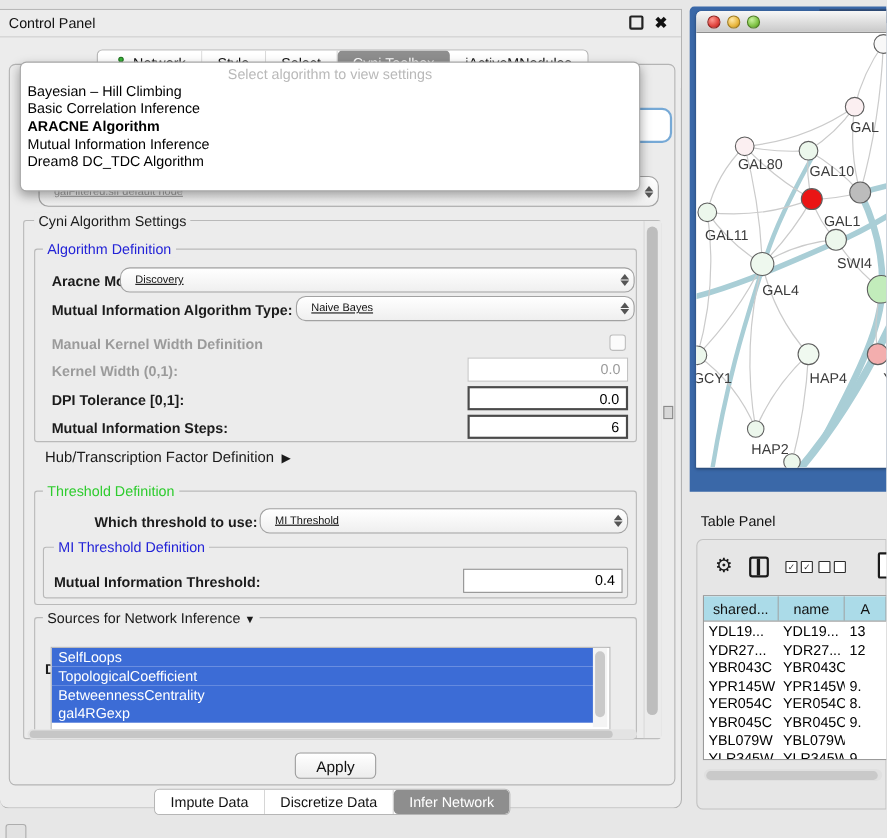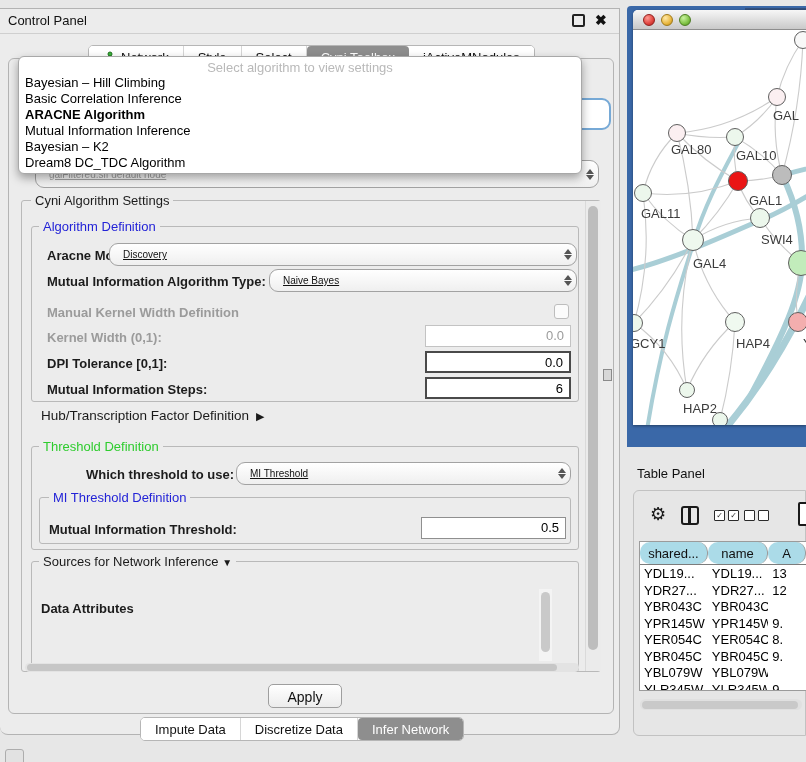--- a/index.html
+++ b/index.html
@@ -107,21 +107,21 @@
   #icon-checked{left:80px;top:19px;}
   #icon-unchecked{left:110px;top:19px;}
   .mini-cb{width:9px;height:9px;border:1.5px solid #2a2a2a;border-radius:1px;font-size:8px;line-height:9px;
            text-align:center;color:#2a2a2a;background:#fff;}
   #icon-doc{left:164px;top:11px;width:14px;height:20px;border:2.5px solid #1a1a1a;border-radius:2px;background:#fff;}
 
   #gene-table{left:5px;top:50px;width:168px;height:150px;border:1px solid #9b9b9b;background:#fff;
               overflow:hidden;box-sizing:border-box;}
   .thead{display:flex;height:22px;border-bottom:1px solid #7c7c7c;}
   .th{background:#abdbe8;border-right:1px solid #9c9c9c;box-sizing:border-box;display:flex;
-      align-items:center;justify-content:center;font-size:13px;color:#111;cursor:pointer;border-radius:10px;}
+      align-items:center;justify-content:center;font-size:13px;color:#111;cursor:pointer;}
   .trow{display:flex;height:16.5px;cursor:pointer;align-items:center;}
   .td{box-sizing:border-box;padding:1px 0 0 4px;font-size:13px;white-space:nowrap;overflow:hidden;color:#000;}
   #tp-hsb-track{left:6px;top:208px;width:162px;height:11px;background:#e0e0e0;border-radius:6px;}
   #tp-hsb{left:8px;top:210px;width:156px;height:8px;background:#c9c9c9;border-radius:5px;cursor:pointer;}
 
   #mini-btn{left:5px;top:749px;width:17px;height:14px;background:#e2e2e2;border:1px solid #adadad;border-radius:3px;cursor:pointer;}
 </style>
 </head>
 <body>
 
@@ -223,29 +223,35 @@
         <span class="ctext">MI Threshold</span>
         <span class="stepper">
             <i class="up"></i>
             <i class="dn"></i>
           </span>
       </div>
 
       <div class="abs group" style="left:30px;top:438px;width:532px;height:47px;"></div>
       <span class="legend blue" style="left:40px;top:431px;">MI Threshold Definition</span>
       <span class="abs blabel" style="left:40px;top:463px;">Mutual Information Threshold:</span>
-      <div class="abs field" style="left:412px;top:458px;width:145px;height:22px;border:1px solid #8f8f8f;color:#000;">0.5</div>
+      <div class="abs field" style="left:412px;top:458px;width:145px;height:22px;border:1px solid #8f8f8f;color:#000;">0.4</div>
 
       <div class="abs group" style="left:22px;top:502px;width:548px;height:111px;"></div>
       <span class="legend" style="left:30px;top:495px;color:#1a1a1a;">
         <span>Sources for Network Inference</span>
         <span style="font-size:10px;">▼</span>
       </span>
       <span class="abs blabel" style="left:32px;top:527px;margin-top:15px;">Data Attributes</span>
 
+      <div class="abs" id="attr-list" style="left:37px;top:529px;">
+          <div class="attr-item">SelfLoops</div>
+          <div class="attr-item">TopologicalCoefficient</div>
+          <div class="attr-item">BetweennessCentrality</div>
+          <div class="attr-item">gal4RGexp</div>
+        </div>
       <div class="abs" id="attr-gutter" style="left:530px;top:530px;"></div>
       <div class="abs" id="attr-vsb" style="left:532px;top:533px;"></div>
       <div class="abs" id="attr-hsb-track" style="left:16px;top:604px;"></div>
       <div class="abs" id="attr-hsb" style="left:18px;top:605px;"></div>
 
       <button class="abs" id="apply-btn" style="left:259px;top:625px;">Apply</button>
     </div>
 
     <div class="abs tabbar" id="bottom-tabbar">
         <div class="tab">
@@ -404,19 +410,18 @@
     <div class="abs" id="tp-hsb"></div>
   </section>
 
   <div class="abs" id="algo-popup">
     <div id="algo-placeholder">Select algorithm to view settings</div>
     <div id="algo-items">
         <div class="algo-item">Bayesian – Hill Climbing</div>
         <div class="algo-item">Basic Correlation Inference</div>
         <div class="algo-item bold">ARACNE Algorithm</div>
         <div class="algo-item">Mutual Information Inference</div>
-        <div class="algo-item">Bayesian – K2</div>
         <div class="algo-item">Dream8 DC_TDC Algorithm</div>
       </div>
   </div>
 
   <div class="abs" id="mini-btn"></div>
 </div>
 
 </body></html>

